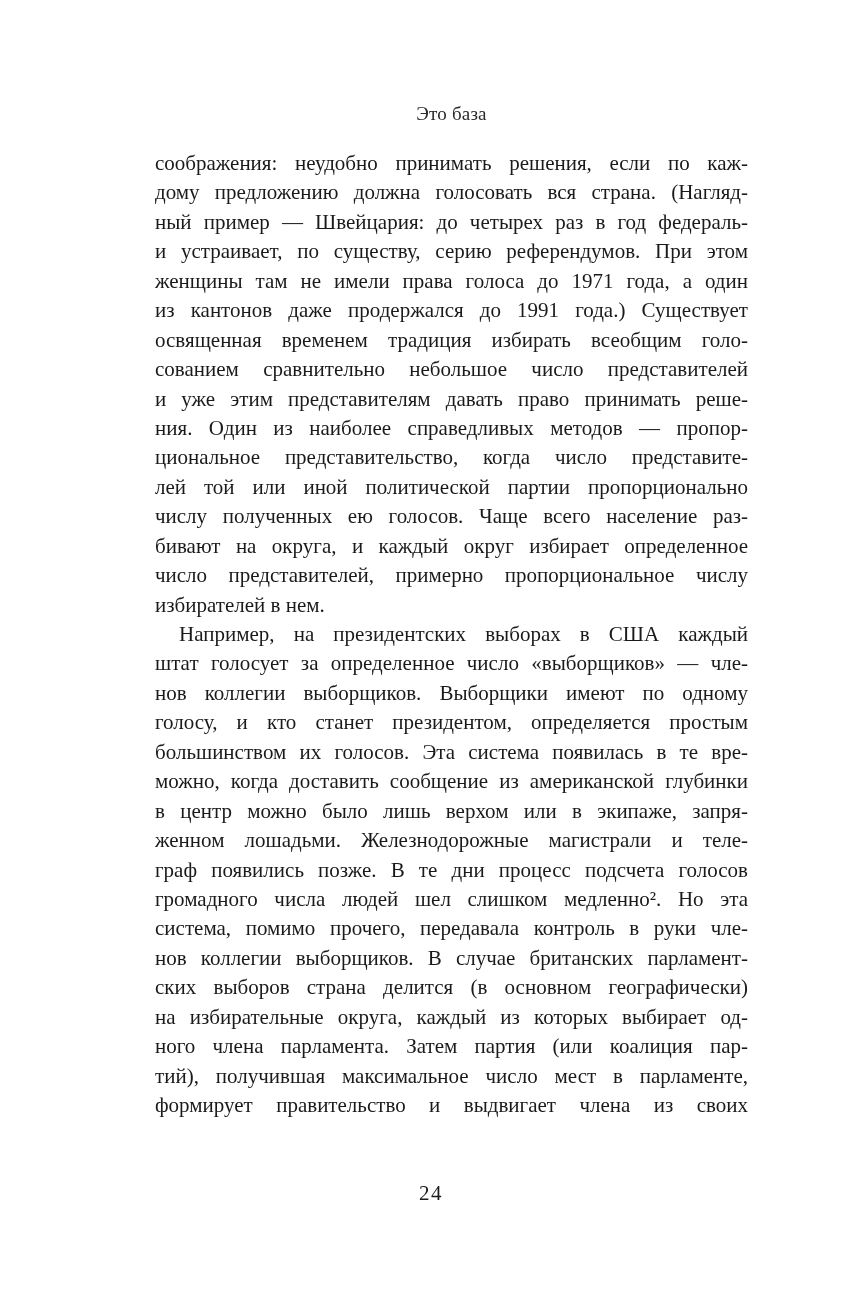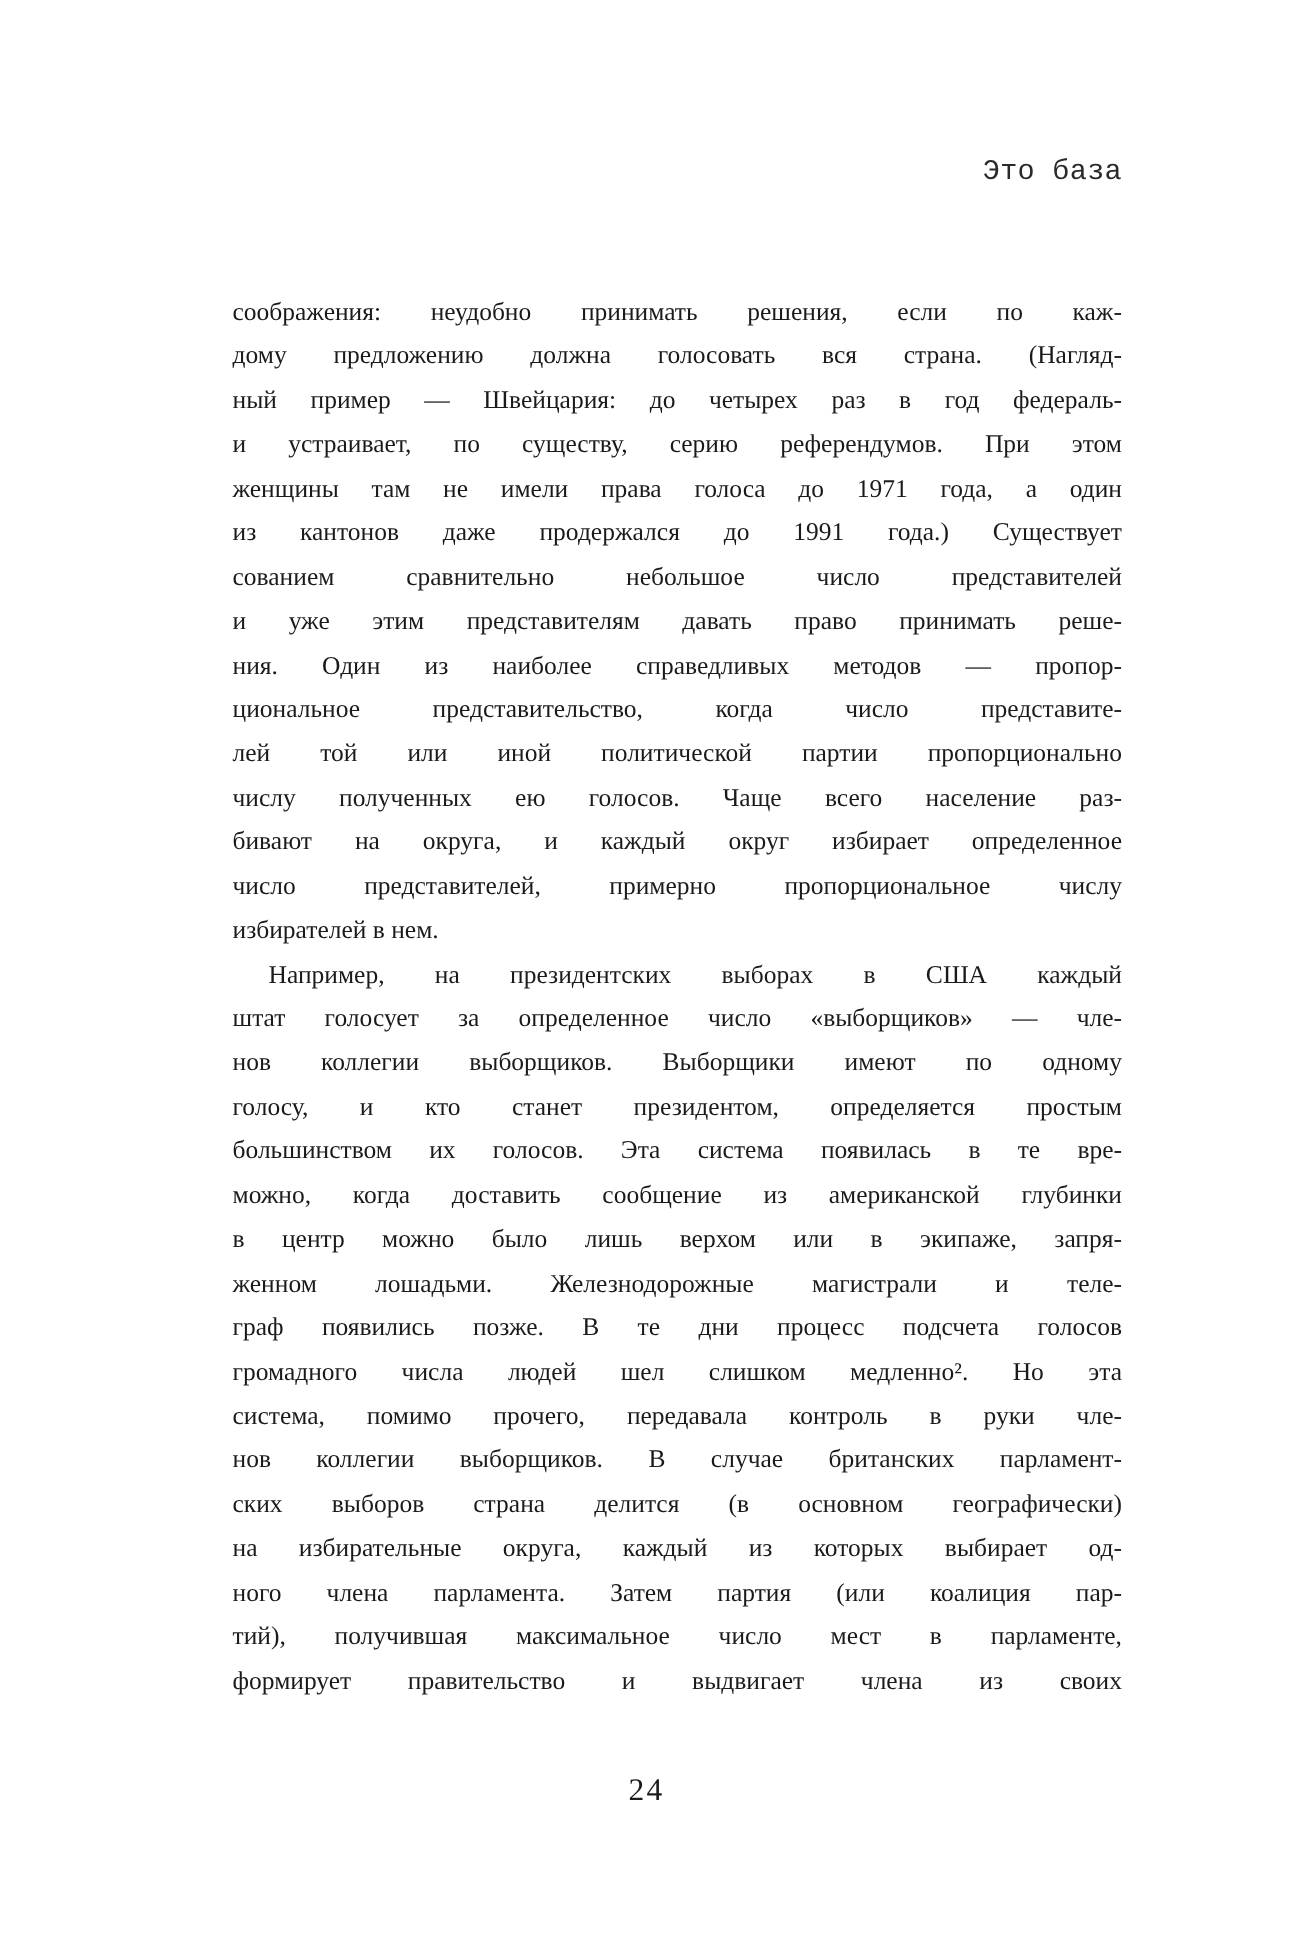--- a/index.html
+++ b/index.html
@@ -12,37 +12,36 @@
     width: 862px;
     height: 1299px;
     background: #ffffff;
     overflow: hidden;
   }
   .running-head {
     position: absolute;
     top: 103px;
     left: 155px;
     width: 593px;
-    text-align: right;
-    font-family: Liberation Mono, monospace;
+    text-align: center;
+    font-family: Liberation Serif, serif;
     font-size: 19px;
     line-height: 22px;
     color: #2a2a2a;
     letter-spacing: 0.2px;
   }
   .text-block {
     position: absolute;
     top: 149px;
     left: 155px;
     width: 593px;
     font-family: "Liberation Serif", serif;
-    font-size: 17px;
+    font-size: 21px;
     line-height: 29.45px;
     color: #1a1a1a;
-    margin-top: 44px;
   }
   .line {
     text-align: justify;
     text-align-last: justify;
     height: 29.45px;
     white-space: nowrap;
   }
   .line.indent {
     padding-left: 24px;
   }
@@ -68,20 +67,21 @@
 <div class="page">
   <div class="running-head">Это база</div>
 
   <div class="text-block">
       <div class="line">соображения: неудобно принимать решения, если по каж-</div>
       <div class="line">дому предложению должна голосовать вся страна. (Нагляд-</div>
       <div class="line">ный пример — Швейцария: до четырех раз в год федераль-</div>
       <div class="line">и устраивает, по существу, серию референдумов. При этом</div>
       <div class="line">женщины там не имели права голоса до 1971 года, а один</div>
       <div class="line">из кантонов даже продержался до 1991 года.) Существует</div>
+      <div class="line">освященная временем традиция избирать всеобщим голо-</div>
       <div class="line">сованием сравнительно небольшое число представителей</div>
       <div class="line">и уже этим представителям давать право принимать реше-</div>
       <div class="line">ния. Один из наиболее справедливых методов — пропор-</div>
       <div class="line">циональное представительство, когда число представите-</div>
       <div class="line">лей той или иной политической партии пропорционально</div>
       <div class="line">числу полученных ею голосов. Чаще всего население раз-</div>
       <div class="line">бивают на округа, и каждый округ избирает определенное</div>
       <div class="line">число представителей, примерно пропорциональное числу</div>
       <div class="line para-end">избирателей в нем.</div>
       <div class="line indent">Например, на президентских выборах в США каждый</div>

